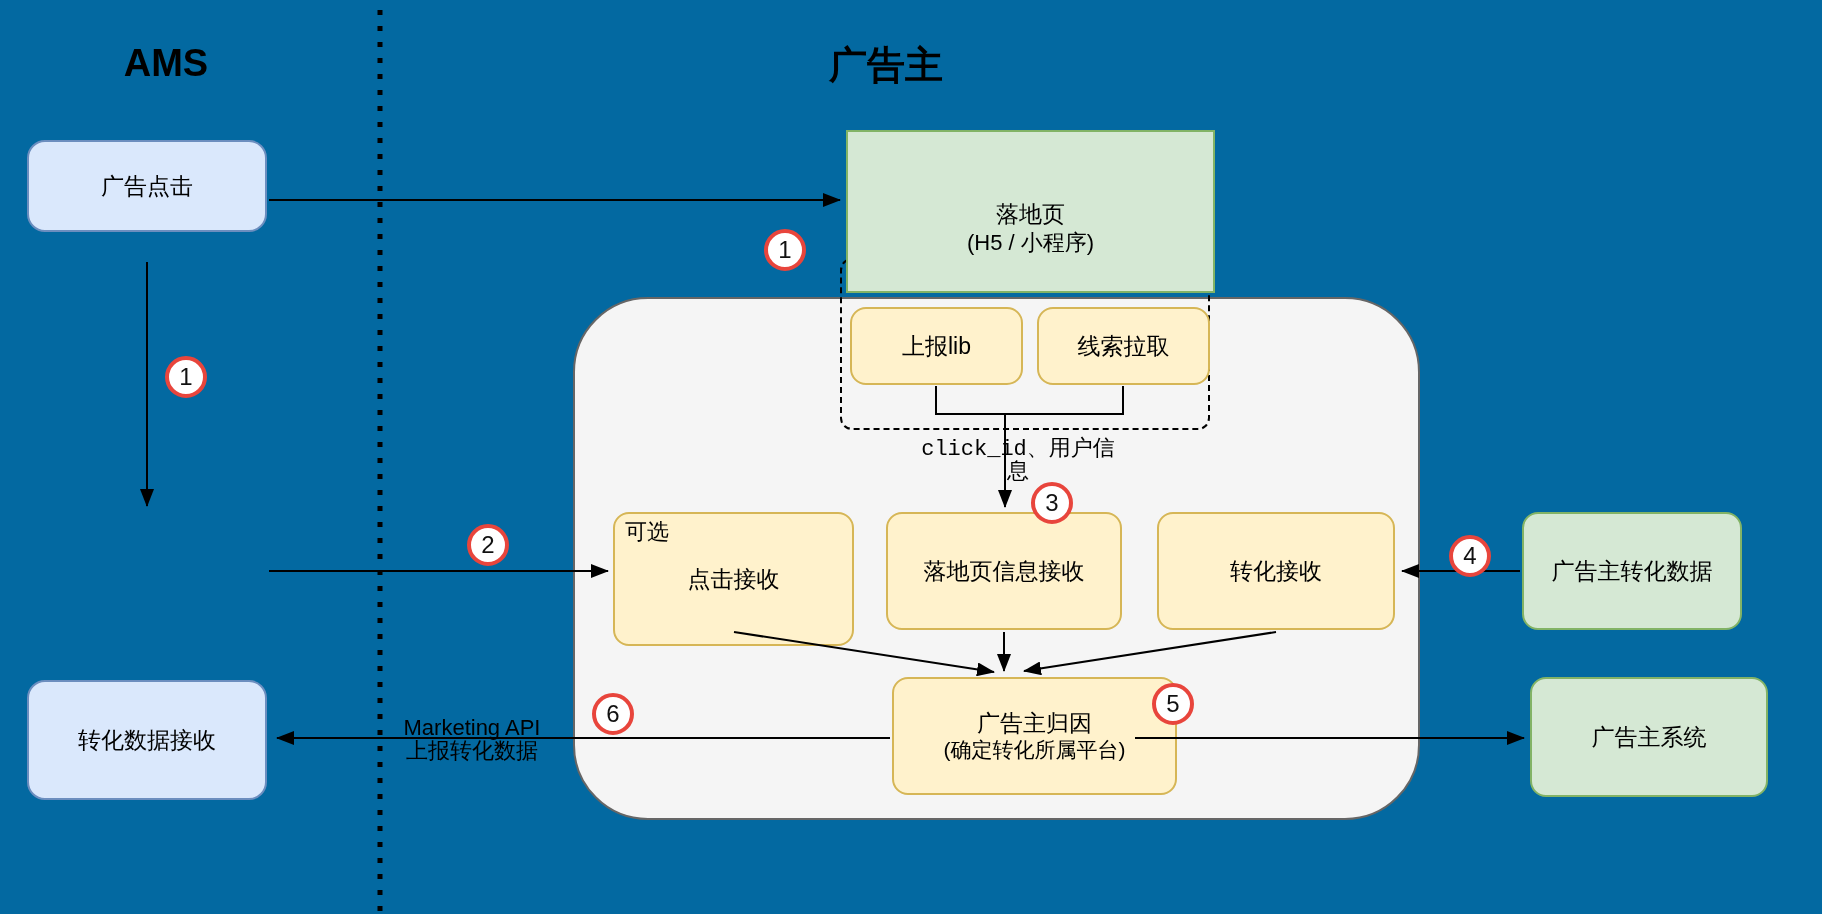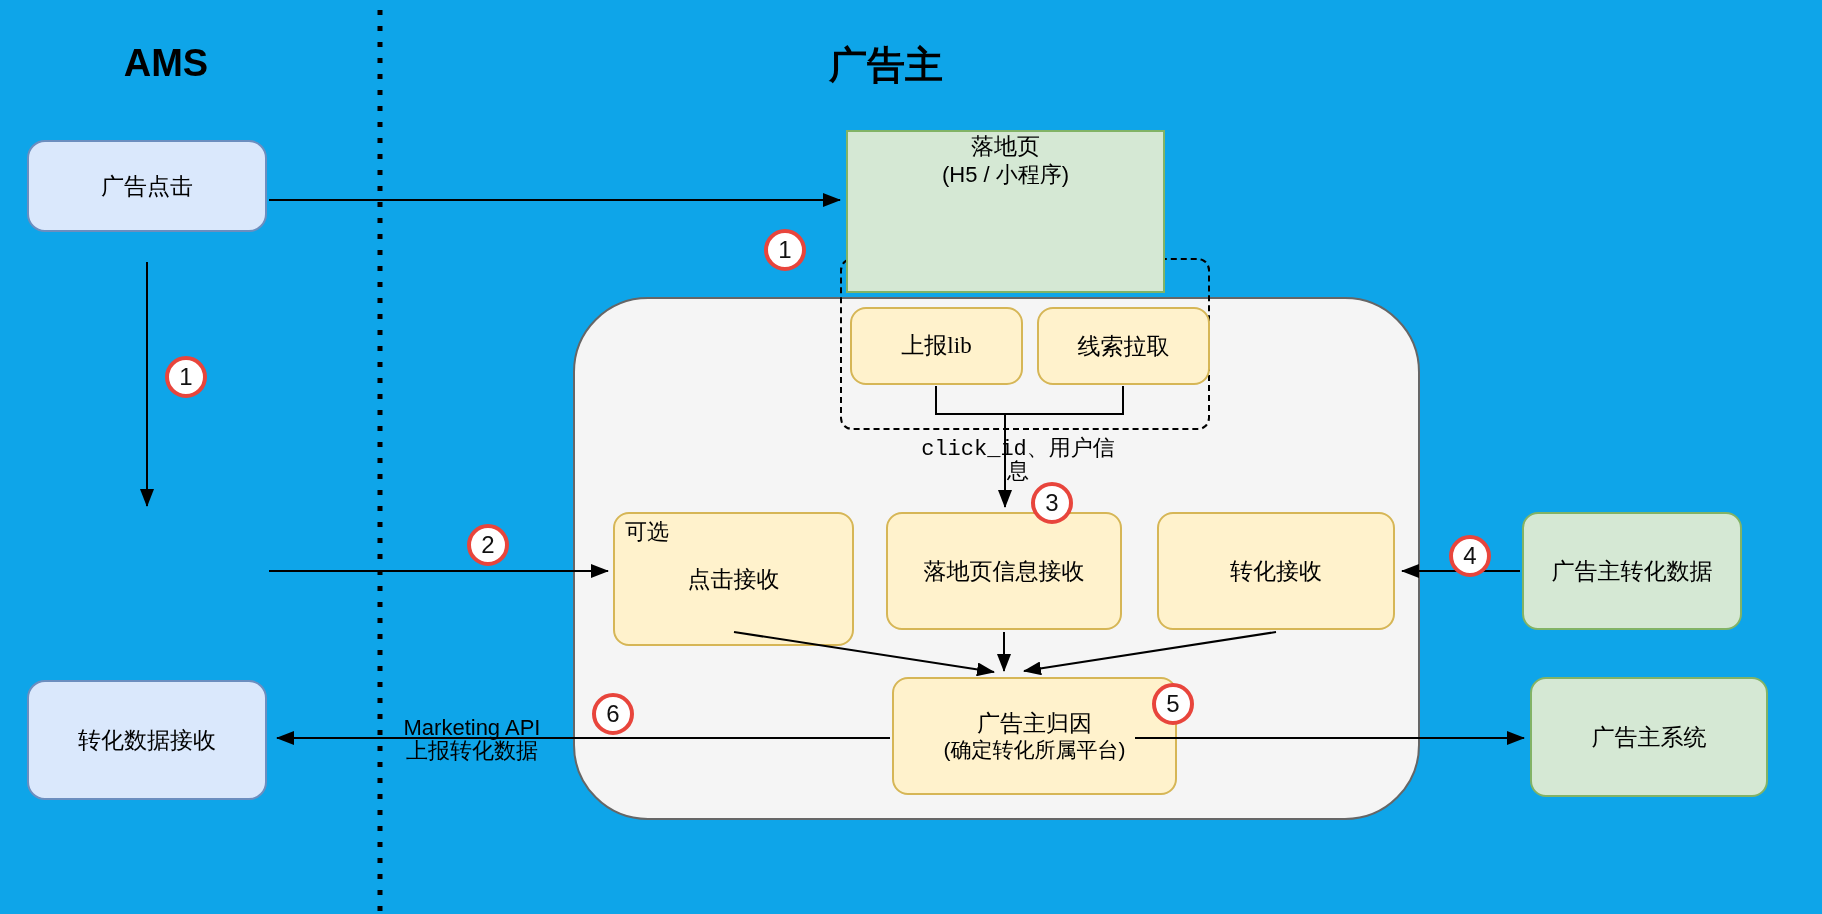--- a/index.html
+++ b/index.html
@@ -1,17 +1,17 @@
 <!DOCTYPE html>
 <html><head>
 <meta charset="utf-8">
 <style>
   html,body{margin:0;padding:0;background:#fff;}
   #canvas{
-    position:relative;width:1822px;height:914px;background:#0ea5e9;
+    position:relative;width:1822px;height:914px;background:#0369a1;
     font-family:"Liberation Sans","DejaVu Sans",sans-serif;color:#000;
     overflow:hidden;
   }
   .title{position:absolute;font-weight:bold;font-size:38px;text-align:center;line-height:1;}
   .node{
     position:absolute;display:flex;align-items:center;justify-content:center;
     text-align:center;font-size:23px;box-sizing:border-box;line-height:1.25;
   }
   .blue{background:#dae8fc;border:2px solid #6c8ebf;border-radius:18px;}
   .greenr{background:#d5e8d4;border:2px solid #82b366;border-radius:16px;}
@@ -46,29 +46,29 @@
   <div class="title" style="left:820px;top:46px;width:132px;">广告主</div>
 
   <svg class="wires" width="1822" height="914" style="z-index:1;">
     <line x1="380" y1="10" x2="380" y2="912" stroke="#000" stroke-width="5" stroke-dasharray="5 11"></line>
   </svg>
 
   <div class="container under"></div>
 
   <div class="dashedbox mid"></div>
 
-  <div class="node greensq over stack" style="left:846px;top:130px;width:319px;height:163px;justify-content:flex-start;">
+  <div class="node greensq over stack" style="left:846px;top:130px;width:369px;height:163px;justify-content:center;padding-top:33px;">
     <span>落地页</span>
     <span style="font-size:22px;">(H5 / 小程序)</span>
   </div>
 
   <div class="node blue over" style="left:27px;top:140px;width:240px;height:92px;">广告点击</div>
   <div class="node blue over" style="left:27px;top:680px;width:240px;height:120px;">转化数据接收</div>
 
-  <div class="node yellow over" style="left:850px;top:307px;width:173px;height:78px;font-family:Liberation Serif, serif;">上报lib</div>
+  <div class="node yellow over" style="left:850px;top:307px;width:173px;height:78px;">上报lib</div>
   <div class="node yellow over" style="left:1037px;top:307px;width:173px;height:78px;">线索拉取</div>
 
   <div class="node yellow over" style="left:613px;top:512px;width:241px;height:134px;">
     <span class="optional">可选</span>
     <span>点击接收</span>
   </div>
   <div class="node yellow over" style="left:886px;top:512px;width:236px;height:118px;">落地页信息接收</div>
   <div class="node yellow over" style="left:1157px;top:512px;width:238px;height:118px;">转化接收</div>
 
   <div class="node yellow over stack" style="left:892px;top:677px;width:285px;height:118px;">

